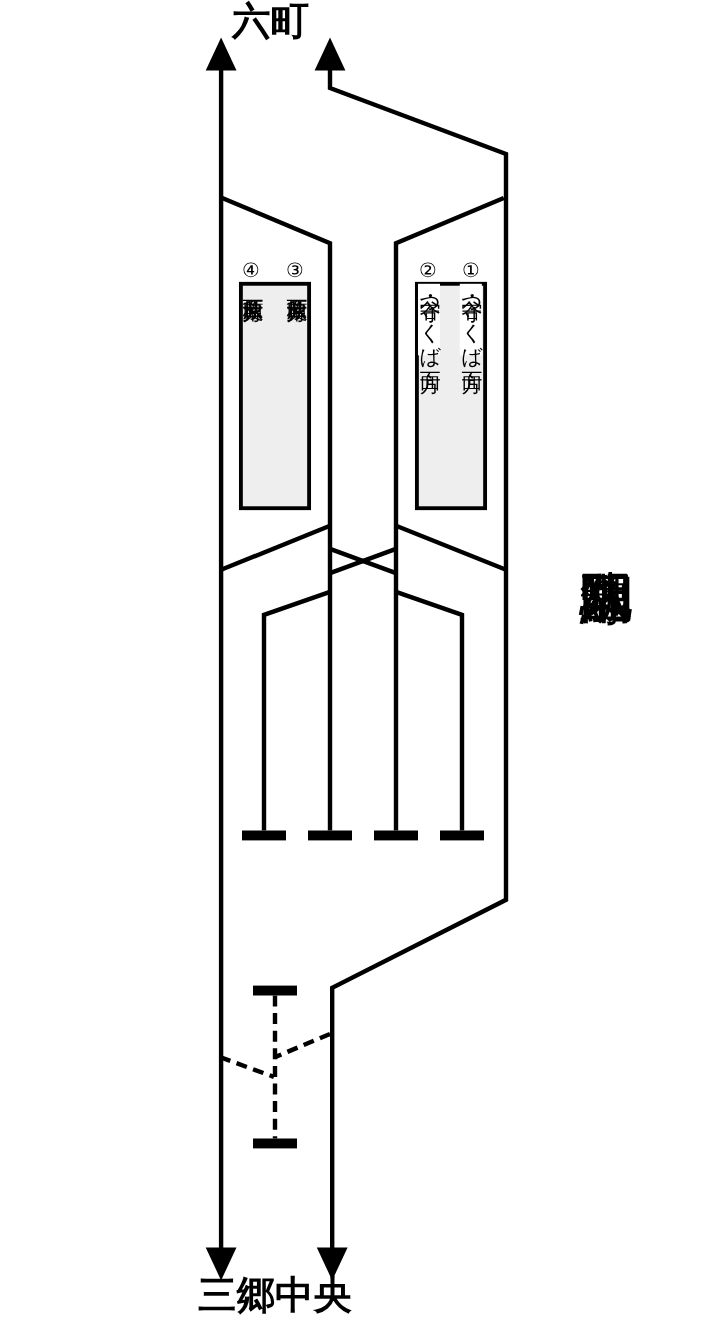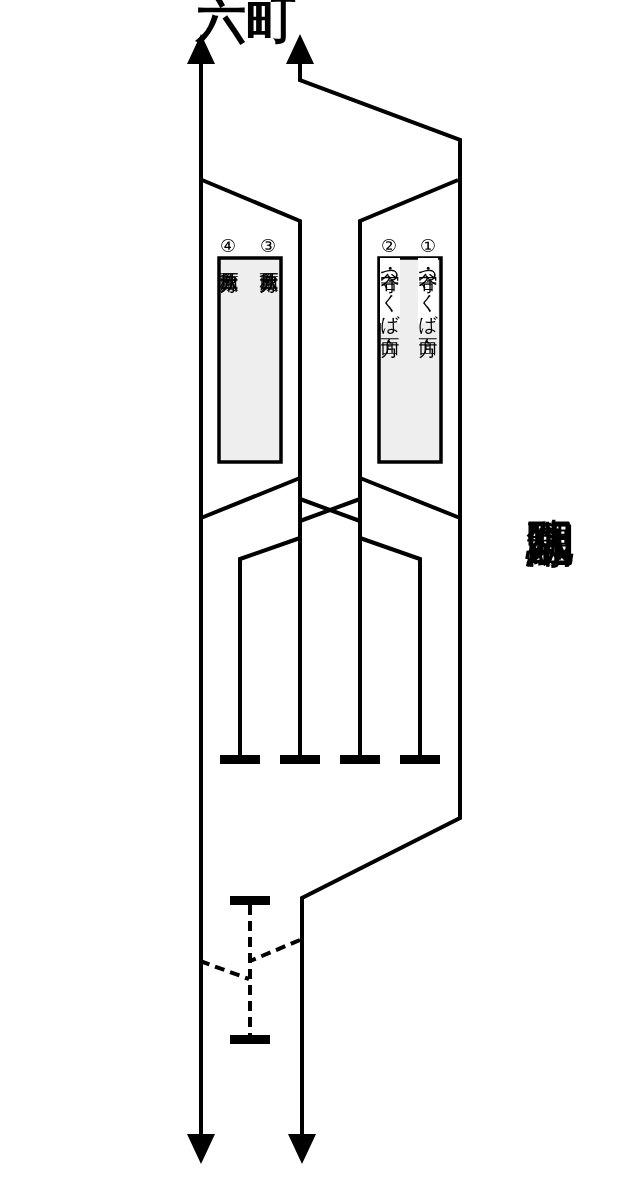--- a/index.html
+++ b/index.html
@@ -2,21 +2,21 @@
 <html><head>
 <meta charset="utf-8">
 <style>
   html,body { margin:0; padding:0; background:#fff; }
   .canvas {
     position:relative; width:640px; height:1200px; background:#ffffff;
     font-family:"Liberation Sans","DejaVu Sans",sans-serif; color:#000; overflow:hidden;
   }
   .canvas svg { position:absolute; left:0; top:0; }
   .label { position:absolute; color:#000; white-space:nowrap; }
-  .station-label { font-size:50px; line-height:40px; font-weight:bold; text-align:center; }
+  .station-label { font-size:35px; line-height:40px; font-weight:bold; text-align:center; }
   .diagram-title {
     font-size:48px; line-height:52px; font-weight:normal;
     writing-mode:vertical-rl; text-orientation:upright; letter-spacing:1px;
   }
   .plat-num { font-size:18px; line-height:20px; width:20px; text-align:center; }
   .dir-col {
     writing-mode:vertical-rl; text-orientation:upright;
     font-size:19px; line-height:20px; width:20px;
     background:#ffffff; text-align:left; letter-spacing:0;
   }
@@ -62,20 +62,21 @@
     <g fill="#000000" stroke="none">
       <polygon points="201,34 187,64 215,64"></polygon>
       <polygon points="300,34 286,64 314,64"></polygon>
       <polygon points="201,1164 187,1134 215,1134"></polygon>
       <polygon points="302,1164 288,1134 316,1134"></polygon>
     </g>
   </svg>
 
   <div class="label station-label" style="left:191px; top:0px; width:110px;">六町</div>
 
+  <div class="label station-label" style="left:170px; top:1158px; width:160px;">三郷中央</div>
 
   <div class="label diagram-title" style="left:524px; top:481px;">八潮駅配線図</div>
 
   <div class="label plat-num" style="left:218px; top:236px;">④</div>
   <div class="label plat-num" style="left:258px; top:236px;">③</div>
   <div class="label plat-num" style="left:379px; top:236px;">②</div>
   <div class="label plat-num" style="left:418px; top:236px;">①</div>
 
   <div class="label dir-col" style="left:219px; top:258px;">秋葉原方面</div>
   <div class="label dir-col" style="left:259px; top:258px;">秋葉原方面</div>

